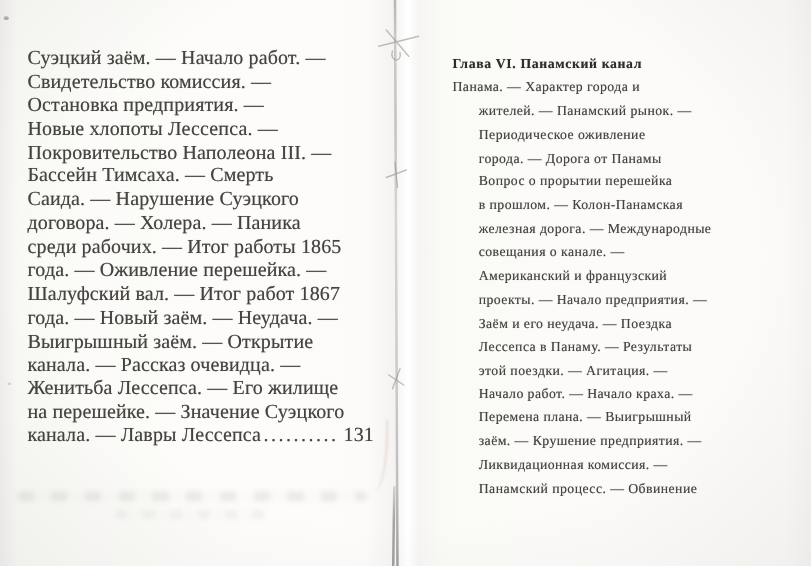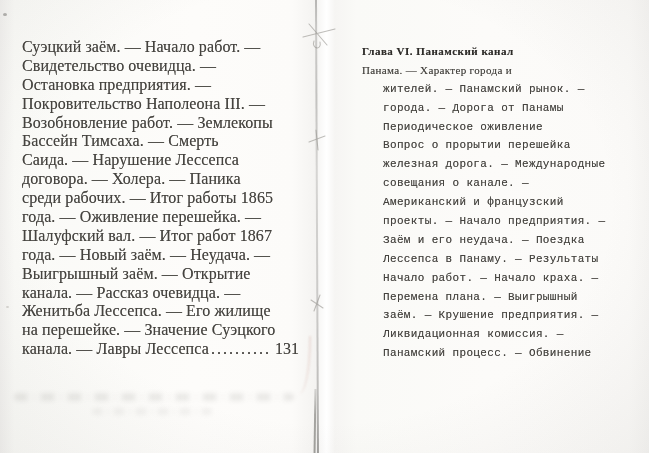--- a/index.html
+++ b/index.html
@@ -28,21 +28,21 @@
   }
   .page-right {
     left: 362px; top: 42px; width: 287px;
     font-size: 11px; letter-spacing: 0.35px;
     text-shadow: 0 0 0.6px rgba(70,68,64,0.55);
   }
   .page-right .heading {
     font-weight: 700; color: #2e2c29; letter-spacing: 0.5px;
     height: 18.9px; line-height: 18.9px; white-space: nowrap;
   }
-  .page-right .indent { padding-left: 21px; font-family: Liberation Mono, monospace; }
+  .page-right .indent { padding-left: 21px; }
   .leader { letter-spacing: 2px; margin-left: 2px; }
   .pagenum { margin-left: 4px; }
 
   
   .gutter-line {
     position: absolute; left: 317px; top: -4px; width: 1.7px; height: 462px;
     background: linear-gradient(180deg,
       #9f9e9c 0%, #bdbcba 8%, #b2b1af 22%, #cbcac8 38%, #c2c1bf 55%,
       #bab9b7 70%, #adacaa 85%, #8b8a88 96%, #7d7c7a 100%);
     opacity: 0.75;
@@ -79,53 +79,55 @@
   .speck-1 { left: 3px; top: 13px; width: 4px; height: 3px; }
   .speck-2 { left: 6px; top: 306px; width: 3px; height: 2px; opacity: 0.5; }
 </style>
 </head>
 <body>
 
 <div class="scan">
 
   <div class="page page-left">
     <div class="line">Суэцкий заём. — Начало работ. —</div>
-    <div class="line">Свидетельство очевидца. —</div>
+    <div class="line">Свидетельство комиссия. —</div>
     <div class="line">Остановка предприятия. —</div>
+    <div class="line">Новые хлопоты Лессепса. —</div>
     <div class="line">Покровительство Наполеона III. —</div>
-    <div class="line">Возобновление работ. — Землекопы</div>
     <div class="line">Бассейн Тимсаха. — Смерть</div>
-    <div class="line">Саида. — Нарушение Лессепса</div>
+    <div class="line">Саида. — Нарушение Суэцкого</div>
     <div class="line">договора. — Холера. — Паника</div>
     <div class="line">среди рабочих. — Итог работы 1865</div>
     <div class="line">года. — Оживление перешейка. —</div>
     <div class="line">Шалуфский вал. — Итог работ 1867</div>
     <div class="line">года. — Новый заём. — Неудача. —</div>
     <div class="line">Выигрышный заём. — Открытие</div>
     <div class="line">канала. — Рассказ очевидца. —</div>
     <div class="line">Женитьба Лессепса. — Его жилище</div>
     <div class="line">на перешейке. — Значение Суэцкого</div>
     <div class="line">
       <span>канала. — Лавры Лессепса</span><span class="leader">..........</span><span class="pagenum">131</span>
     </div>
   </div>
 
   <div class="page page-right">
     <div class="heading">Глава VI. Панамский канал</div>
     <div class="line">Панама. — Характер города и</div>
     <div class="line indent">жителей. — Панамский рынок. —</div>
+    <div class="line indent">Периодическое оживление</div>
     <div class="line indent">города. — Дорога от Панамы</div>
-    <div class="line indent">Периодическое оживление</div>
     <div class="line indent">Вопрос о прорытии перешейка</div>
+    <div class="line indent">в прошлом. — Колон-Панамская</div>
     <div class="line indent">железная дорога. — Международные</div>
     <div class="line indent">совещания о канале. —</div>
     <div class="line indent">Американский и французский</div>
     <div class="line indent">проекты. — Начало предприятия. —</div>
     <div class="line indent">Заём и его неудача. — Поездка</div>
     <div class="line indent">Лессепса в Панаму. — Результаты</div>
+    <div class="line indent">этой поездки. — Агитация. —</div>
     <div class="line indent">Начало работ. — Начало краха. —</div>
     <div class="line indent">Перемена плана. — Выигрышный</div>
     <div class="line indent">заём. — Крушение предприятия. —</div>
     <div class="line indent">Ликвидационная комиссия. —</div>
     <div class="line indent">Панамский процесс. — Обвинение</div>
   </div>
 
   <div class="gutter-line"></div>
   <div class="gutter-bottom"></div>
   <svg class="stitches" viewBox="0 0 649 453" xmlns="http://www.w3.org/2000/svg">

